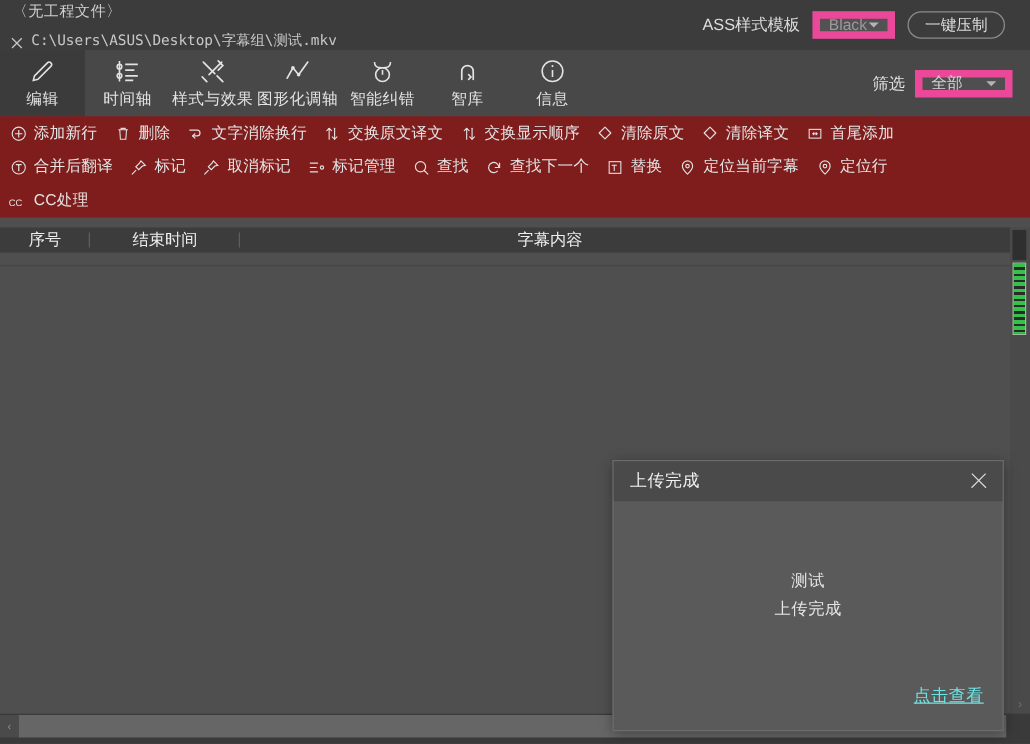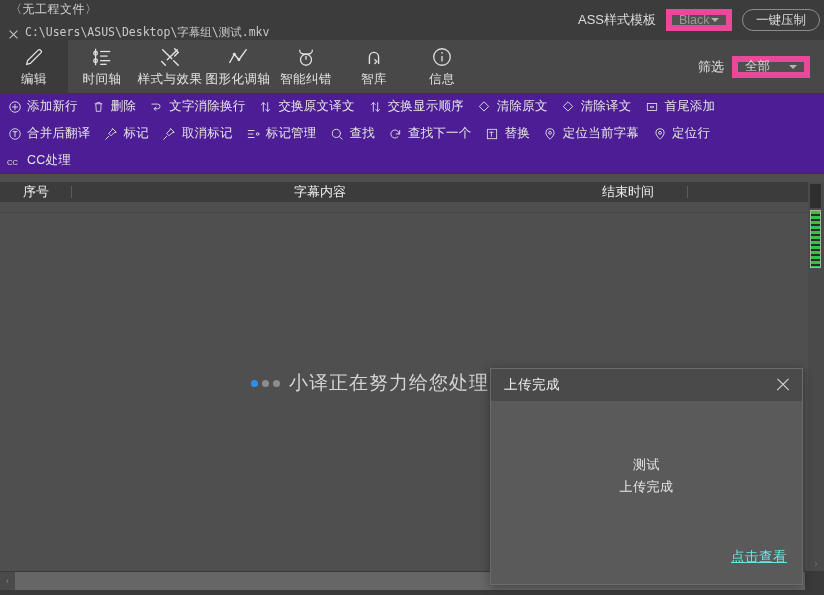--- a/index.html
+++ b/index.html
@@ -69,21 +69,21 @@
     white-space: nowrap;
   }
 
   .title-right {
     position: absolute;
     right: 0; top: 0;
     height: 40px;
     display: flex;
     align-items: center;
     gap: 10px;
-    padding-right: 4px;
+    padding-right: 20px;
     box-sizing: border-box;
   }
   .ass-label {
     font-size: 13px;
     color: #dcdcdc;
     white-space: nowrap;
   }
   .sel {
     position: relative;
     width: 66px; height: 22px;
@@ -152,21 +152,21 @@
     padding-right: 14px;
   }
   .filter-label { font-size: 13px; color: #e0e0e0; }
   .sel.wide { width: 78px; color: #d5d5d5; background: #4f4f4f; }
 
   
   .actions {
     position: absolute;
     left: 0; top: 93px;
     width: 824px; height: 81px;
-    background: #4c1d95;
+    background: #7f1d1d;
   }
   .arow {
     height: 27px;
     display: flex;
     align-items: center;
     padding-left: 7px;
     box-sizing: border-box;
   }
   .act {
     display: flex;
@@ -681,50 +681,42 @@
         <span class="alab">CC处理</span>
       </div>
     </div>
   </div>
 
   <div class="table-head">
     <div class="th" style="width:72px">
       <span>序号</span>
       <span class="divider"></span>
     </div>
-    <div class="th" style="width:496px">
-      <span>字幕内容</span>
-    </div>
     <div class="th" style="width:120px">
       <span>结束时间</span>
       <span class="divider"></span>
+    </div>
+    <div class="th" style="width:496px">
+      <span>字幕内容</span>
     </div>
   </div>
 
   <div class="table-body"></div>
 
   <div class="vscroll">
     <div class="vcap"></div>
     <div class="vthumb"></div>
     <div class="vscroll-arrow">›</div>
   </div>
 
   <div class="hscroll">
     <div class="hs-arrow-l">‹</div>
     <div class="hthumb"></div>
   </div>
 
-  <div class="loading">
-    <div class="dots">
-      <i class="on"></i>
-      <i></i>
-      <i></i>
-    </div>
-    <span class="ltext">小译正在努力给您处理</span>
-  </div>
 
   <div class="modal">
     <div class="modal-head">
       <span class="modal-title">上传完成</span>
       <span class="modal-close"></span>
     </div>
     <div class="modal-body">
       <div class="mline">测试</div>
       <div class="mline">上传完成</div>
       <a class="modal-link">点击查看</a>

